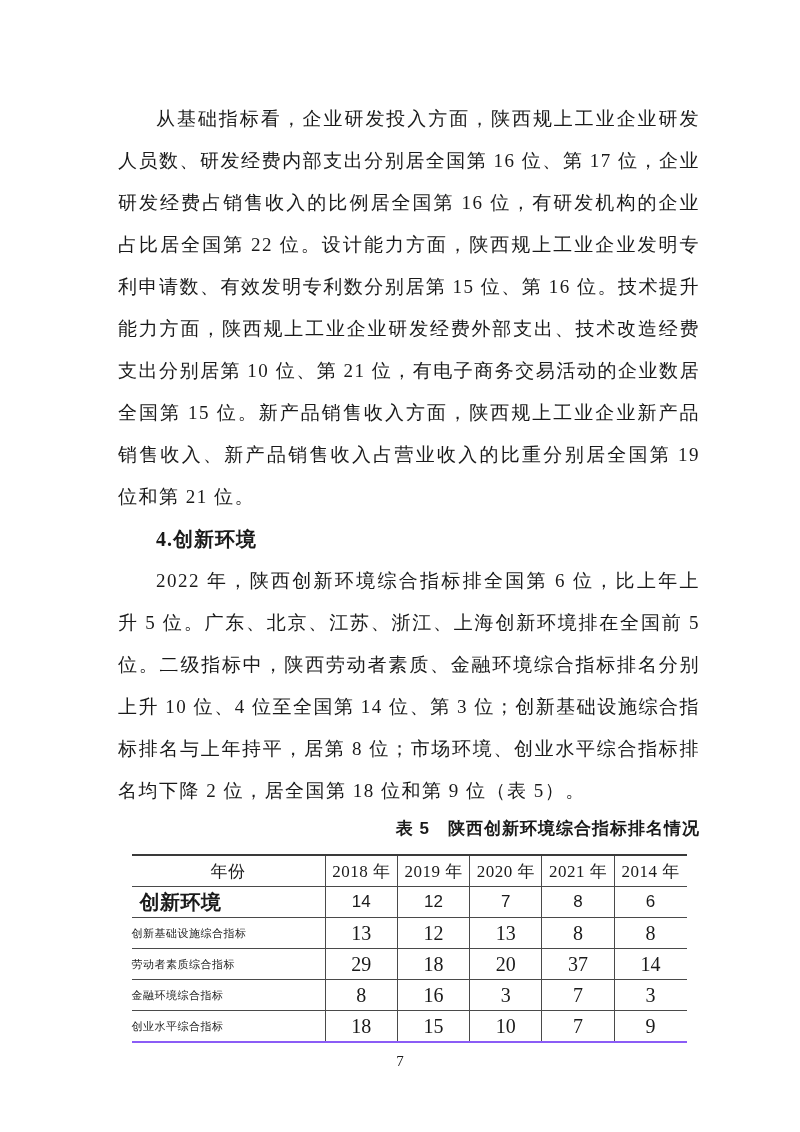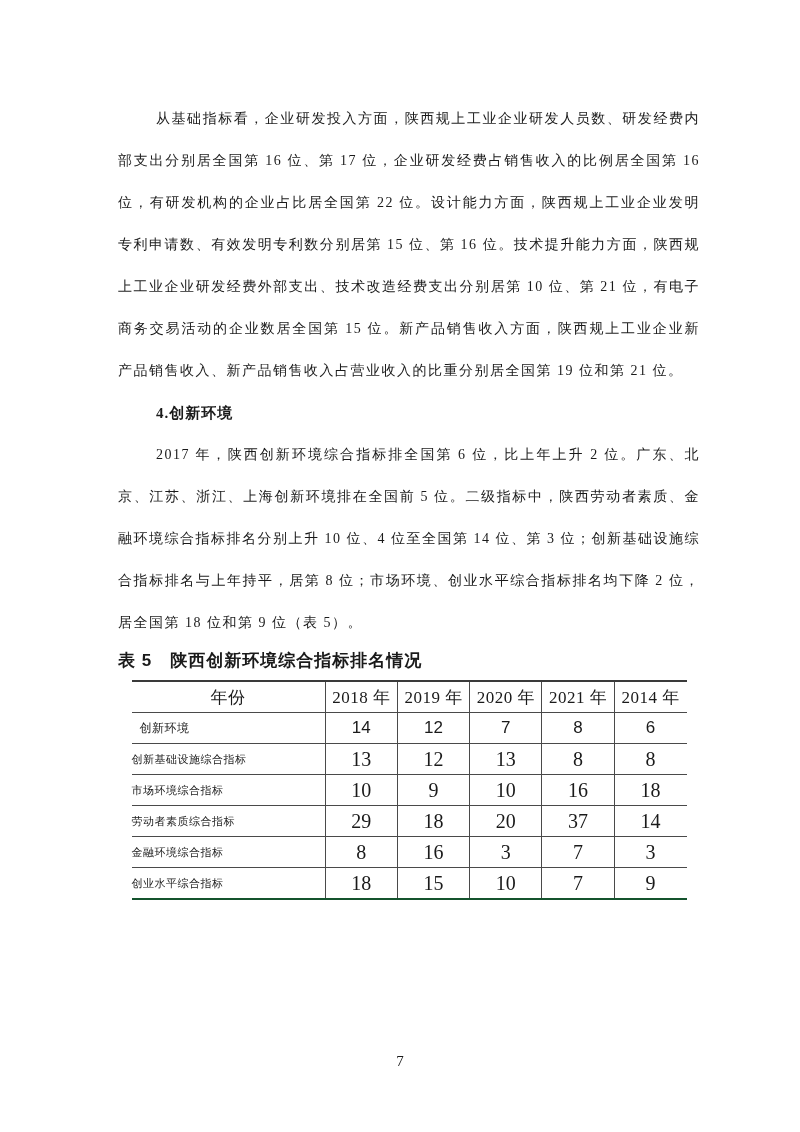--- a/index.html
+++ b/index.html
@@ -11,52 +11,52 @@
     font-family:"Liberation Serif","DejaVu Serif",serif;
     overflow:hidden;
   }
   .text-block {
     position:absolute;
     left:118px; top:98px;
     width:582px;
   }
   .body-para {
     margin:0;
-    font-size:14px;
+    font-size:19px;
     line-height:42px;
     letter-spacing:1.5px;
     text-align:justify;
     text-justify:inter-character;
     text-align-last:left;
     text-indent:38px;
   }
   .section-heading {
     margin:0;
-    font-size:15px;
+    font-size:20px;
     line-height:42px;
     font-weight:bold;
     letter-spacing:1px;
     text-indent:38px;
   }
   .table-caption {
     margin:2px 0 0 0;
     line-height:30px;
-    text-align:left;
+    text-align:right;
     font-family:"Liberation Sans","DejaVu Sans",sans-serif;
     font-weight:bold;
     font-size:17px;
     letter-spacing:1px;
   }
   table.rank-table {
-    margin:4px auto 0 auto;
+    margin:10px auto 0 auto;
     width:555px;
     border-collapse:collapse;
     table-layout:fixed;
     border-top:2px solid #3a3a3a;
-    border-bottom:2px solid #14532d;
+    border-bottom:2px solid #8b5cf6;
   }
   table.rank-table col.c-label { width:193px; }
   table.rank-table col.c-year  { width:72px; }
   table.rank-table th, table.rank-table td {
     padding:0;
     height:30px;
     border-bottom:1px solid #4a4a4a;
     font-weight:normal;
     vertical-align:middle;
   }
@@ -73,22 +73,22 @@
     font-size:20px;
   }
   td.label {
     text-align:left;
     font-size:11px;
     padding-left:24px;
     letter-spacing:0.5px;
   }
   tr.bold-row td.label {
     font-family:"Liberation Sans","DejaVu Sans",sans-serif;
-    font-weight:normal;
-    font-size:12px;
+    font-weight:bold;
+    font-size:20px;
     padding-left:8px;
   }
   tr.bold-row td.num {
     font-family:"Liberation Sans","DejaVu Sans",sans-serif;
     font-size:17px;
   }
   .page-footer {
     position:absolute;
     top:1053px; left:0;
     width:800px;
@@ -97,21 +97,21 @@
   }
 </style>
 </head>
 <body>
 
 <div class="text-block">
   <p class="body-para">从基础指标看，企业研发投入方面，陕西规上工业企业研发人员数、研发经费内部支出分别居全国第 16 位、第 17 位，企业研发经费占销售收入的比例居全国第 16 位，有研发机构的企业占比居全国第 22 位。设计能力方面，陕西规上工业企业发明专利申请数、有效发明专利数分别居第 15 位、第 16 位。技术提升能力方面，陕西规上工业企业研发经费外部支出、技术改造经费支出分别居第 10 位、第 21 位，有电子商务交易活动的企业数居全国第 15 位。新产品销售收入方面，陕西规上工业企业新产品销售收入、新产品销售收入占营业收入的比重分别居全国第 19 位和第 21 位。</p>
 
   <p class="section-heading">4.创新环境</p>
 
-  <p class="body-para">2017 年，陕西创新环境综合指标排全国第 6 位，比上年上升 2 位。广东、北京、江苏、浙江、上海创新环境排在全国前 5 位。二级指标中，陕西劳动者素质、金融环境综合指标排名分别上升 10 位、4 位至全国第 14 位、第 3 位；创新基础设施综合指标排名与上年持平，居第 8 位；市场环境、创业水平综合指标排名均下降 2 位，居全国第 18 位和第 9 位（表 5）。</p>
+  <p class="body-para">2022 年，陕西创新环境综合指标排全国第 6 位，比上年上升 5 位。广东、北京、江苏、浙江、上海创新环境排在全国前 5 位。二级指标中，陕西劳动者素质、金融环境综合指标排名分别上升 10 位、4 位至全国第 14 位、第 3 位；创新基础设施综合指标排名与上年持平，居第 8 位；市场环境、创业水平综合指标排名均下降 2 位，居全国第 18 位和第 9 位（表 5）。</p>
 
   <p class="table-caption">表 5　陕西创新环境综合指标排名情况</p>
 
   <table class="rank-table">
     <colgroup>
       <col class="c-label">
         <col class="c-year">
         <col class="c-year">
         <col class="c-year">
         <col class="c-year">
@@ -136,28 +136,20 @@
       </tr>
       <tr>
         <td class="label">创新基础设施综合指标</td>
         <td class="num">13</td>
         <td class="num">12</td>
         <td class="num">13</td>
         <td class="num">8</td>
         <td class="num">8</td>
       </tr>
       <tr>
-        <td class="label">市场环境综合指标</td>
-        <td class="num">10</td>
-        <td class="num">9</td>
-        <td class="num">10</td>
-        <td class="num">16</td>
-        <td class="num">18</td>
-      </tr>
-      <tr>
         <td class="label">劳动者素质综合指标</td>
         <td class="num">29</td>
         <td class="num">18</td>
         <td class="num">20</td>
         <td class="num">37</td>
         <td class="num">14</td>
       </tr>
       <tr>
         <td class="label">金融环境综合指标</td>
         <td class="num">8</td>

